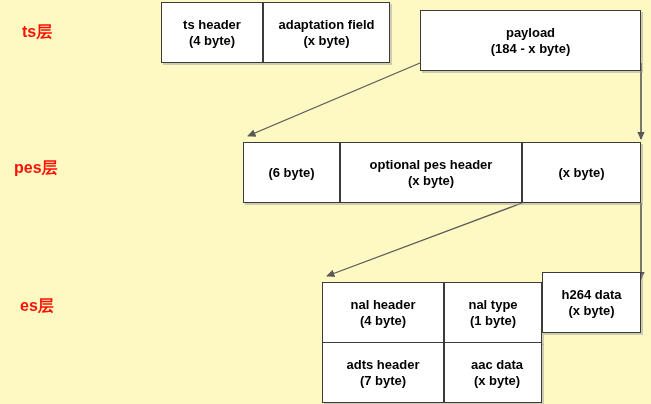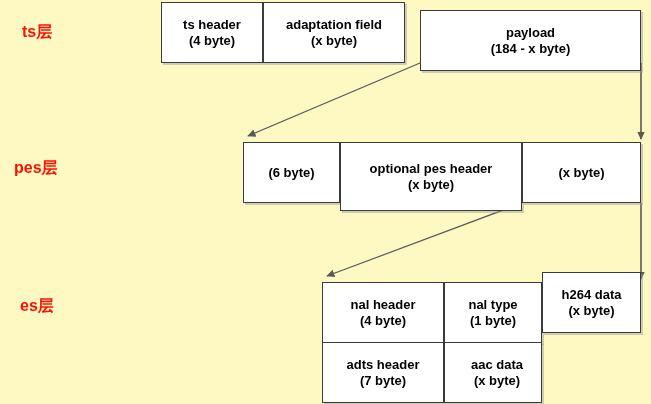--- a/index.html
+++ b/index.html
@@ -79,35 +79,35 @@
 
   <div class="layer-label" style="left:14px; top:159px;">pes层</div>
 
   <div class="layer-label" style="left:20px; top:297px;">es层</div>
 
   <div class="box" style="left:161px; top:2px; width:102px; height:61px;">
     <span class="l1">ts  header</span>
     <span class="l2">(4 byte)</span>
   </div>
 
-  <div class="box" style="left:263px; top:2px; width:142px; height:61px;">
+  <div class="box" style="left:263px; top:2px; width:127px; height:61px;">
     <span class="l1">adaptation field</span>
     <span class="l2">(x byte)</span>
   </div>
 
   <div class="box" style="left:420px; top:10px; width:221px; height:61px;">
     <span class="l1">payload</span>
     <span class="l2">(184 - x byte)</span>
   </div>
 
   <div class="box" style="left:243px; top:142px; width:97px; height:61px;">
     <span class="l2">(6 byte)</span>
   </div>
 
-  <div class="box" style="left:340px; top:142px; width:182px; height:69px;">
+  <div class="box" style="left:340px; top:142px; width:182px; height:61px;">
     <span class="l1">optional pes  header</span>
     <span class="l2">(x byte)</span>
   </div>
 
   <div class="box" style="left:522px; top:142px; width:119px; height:61px;">
     <span class="l2">(x byte)</span>
   </div>
 
   <div class="box" style="left:322px; top:282px; width:122px; height:61px;">
     <span class="l1">nal  header</span>

